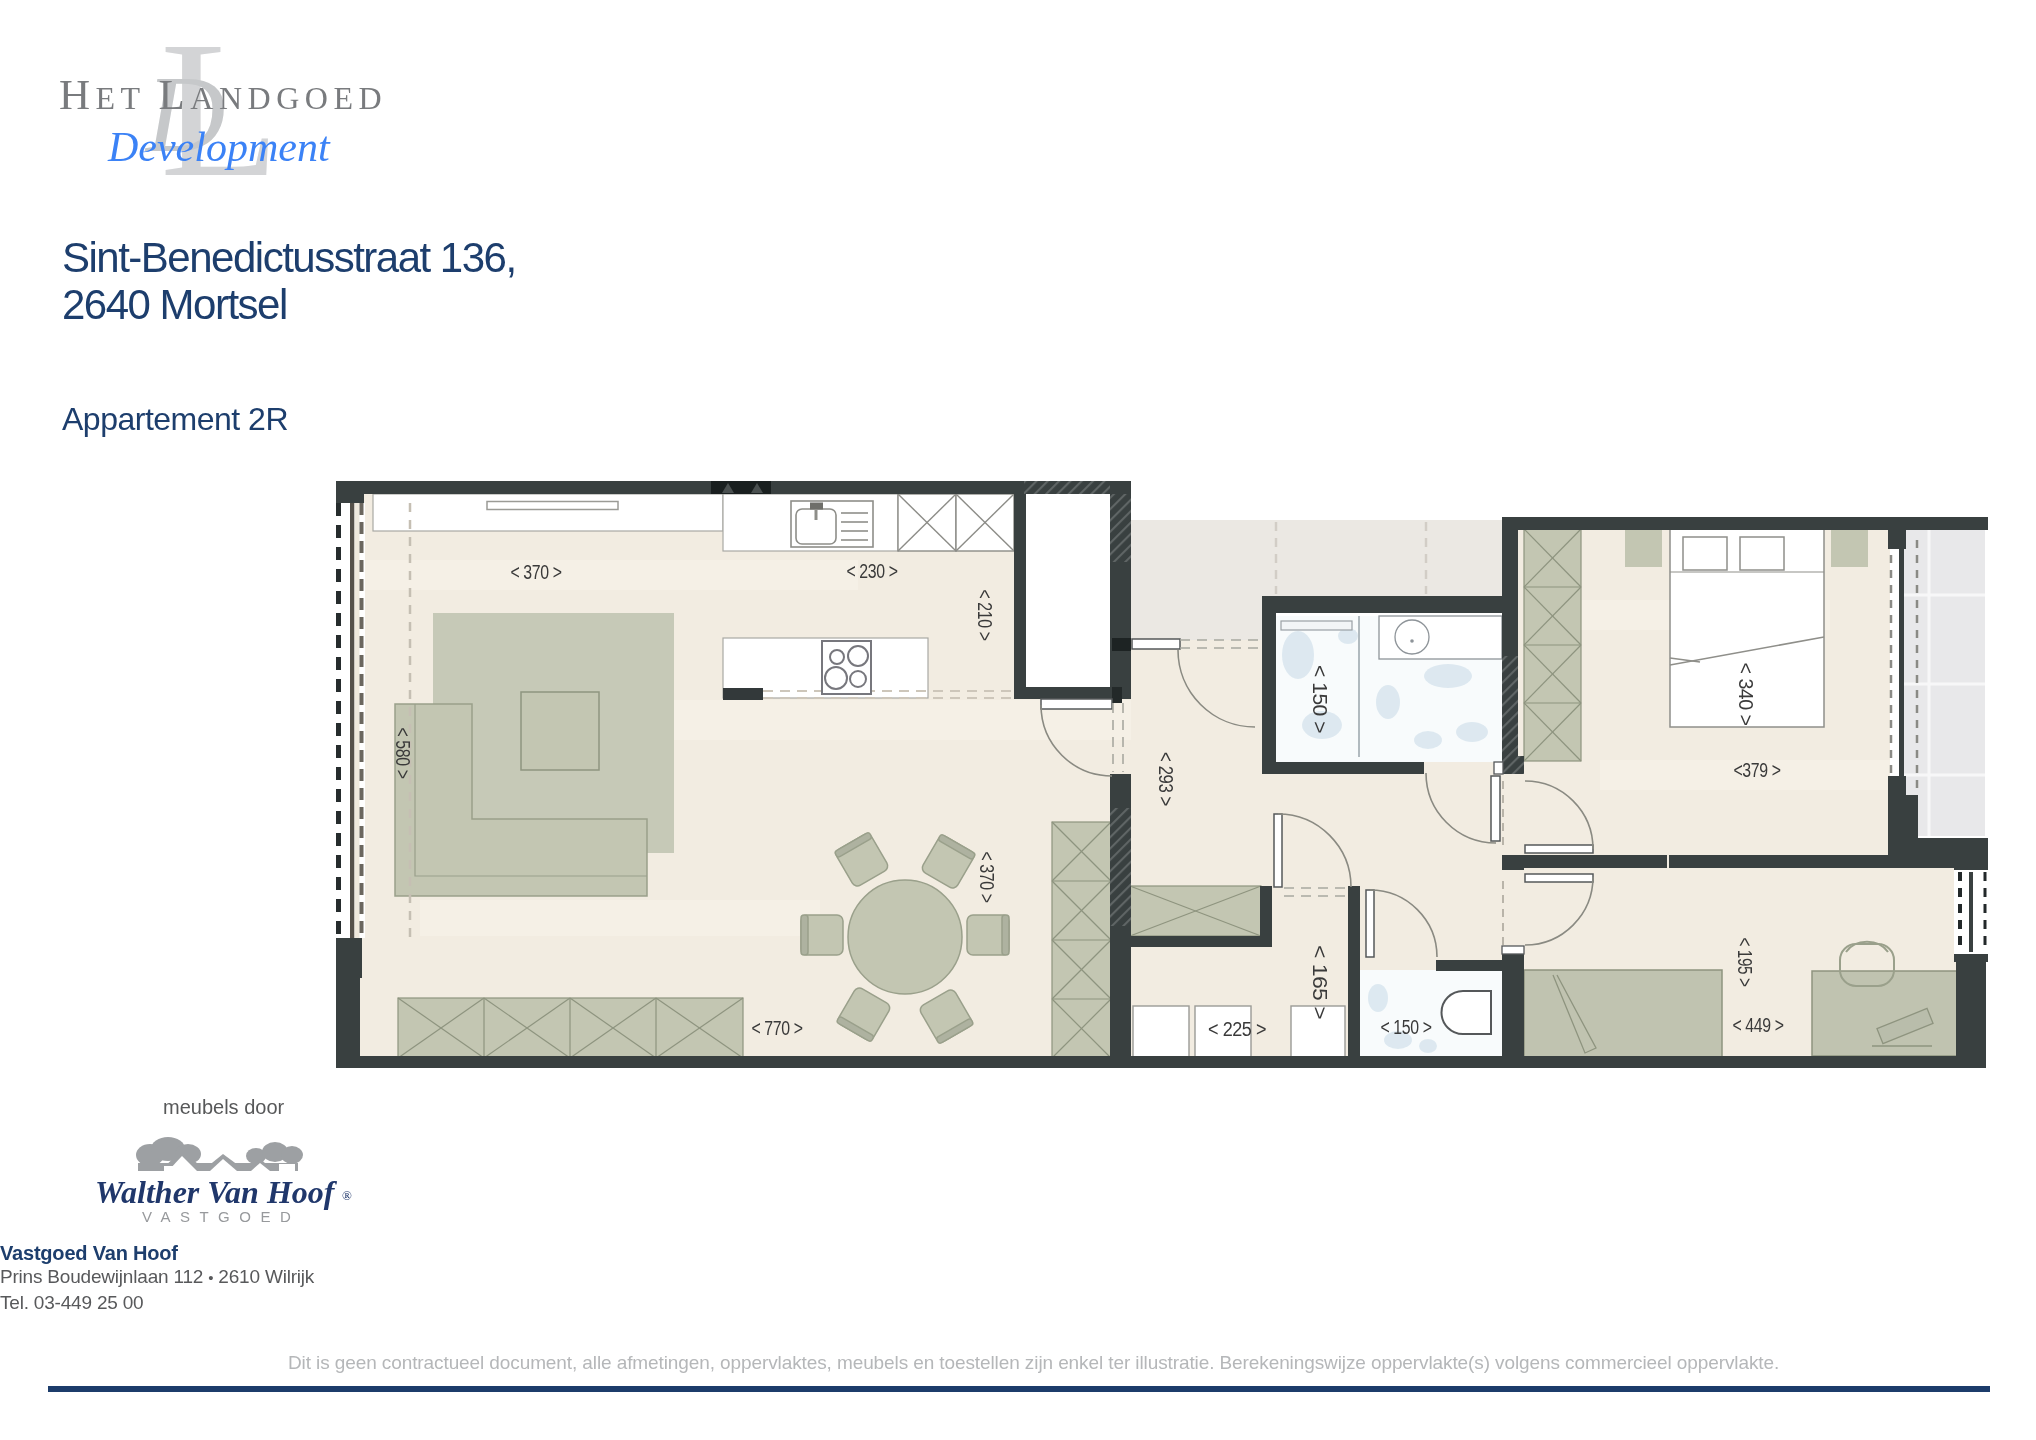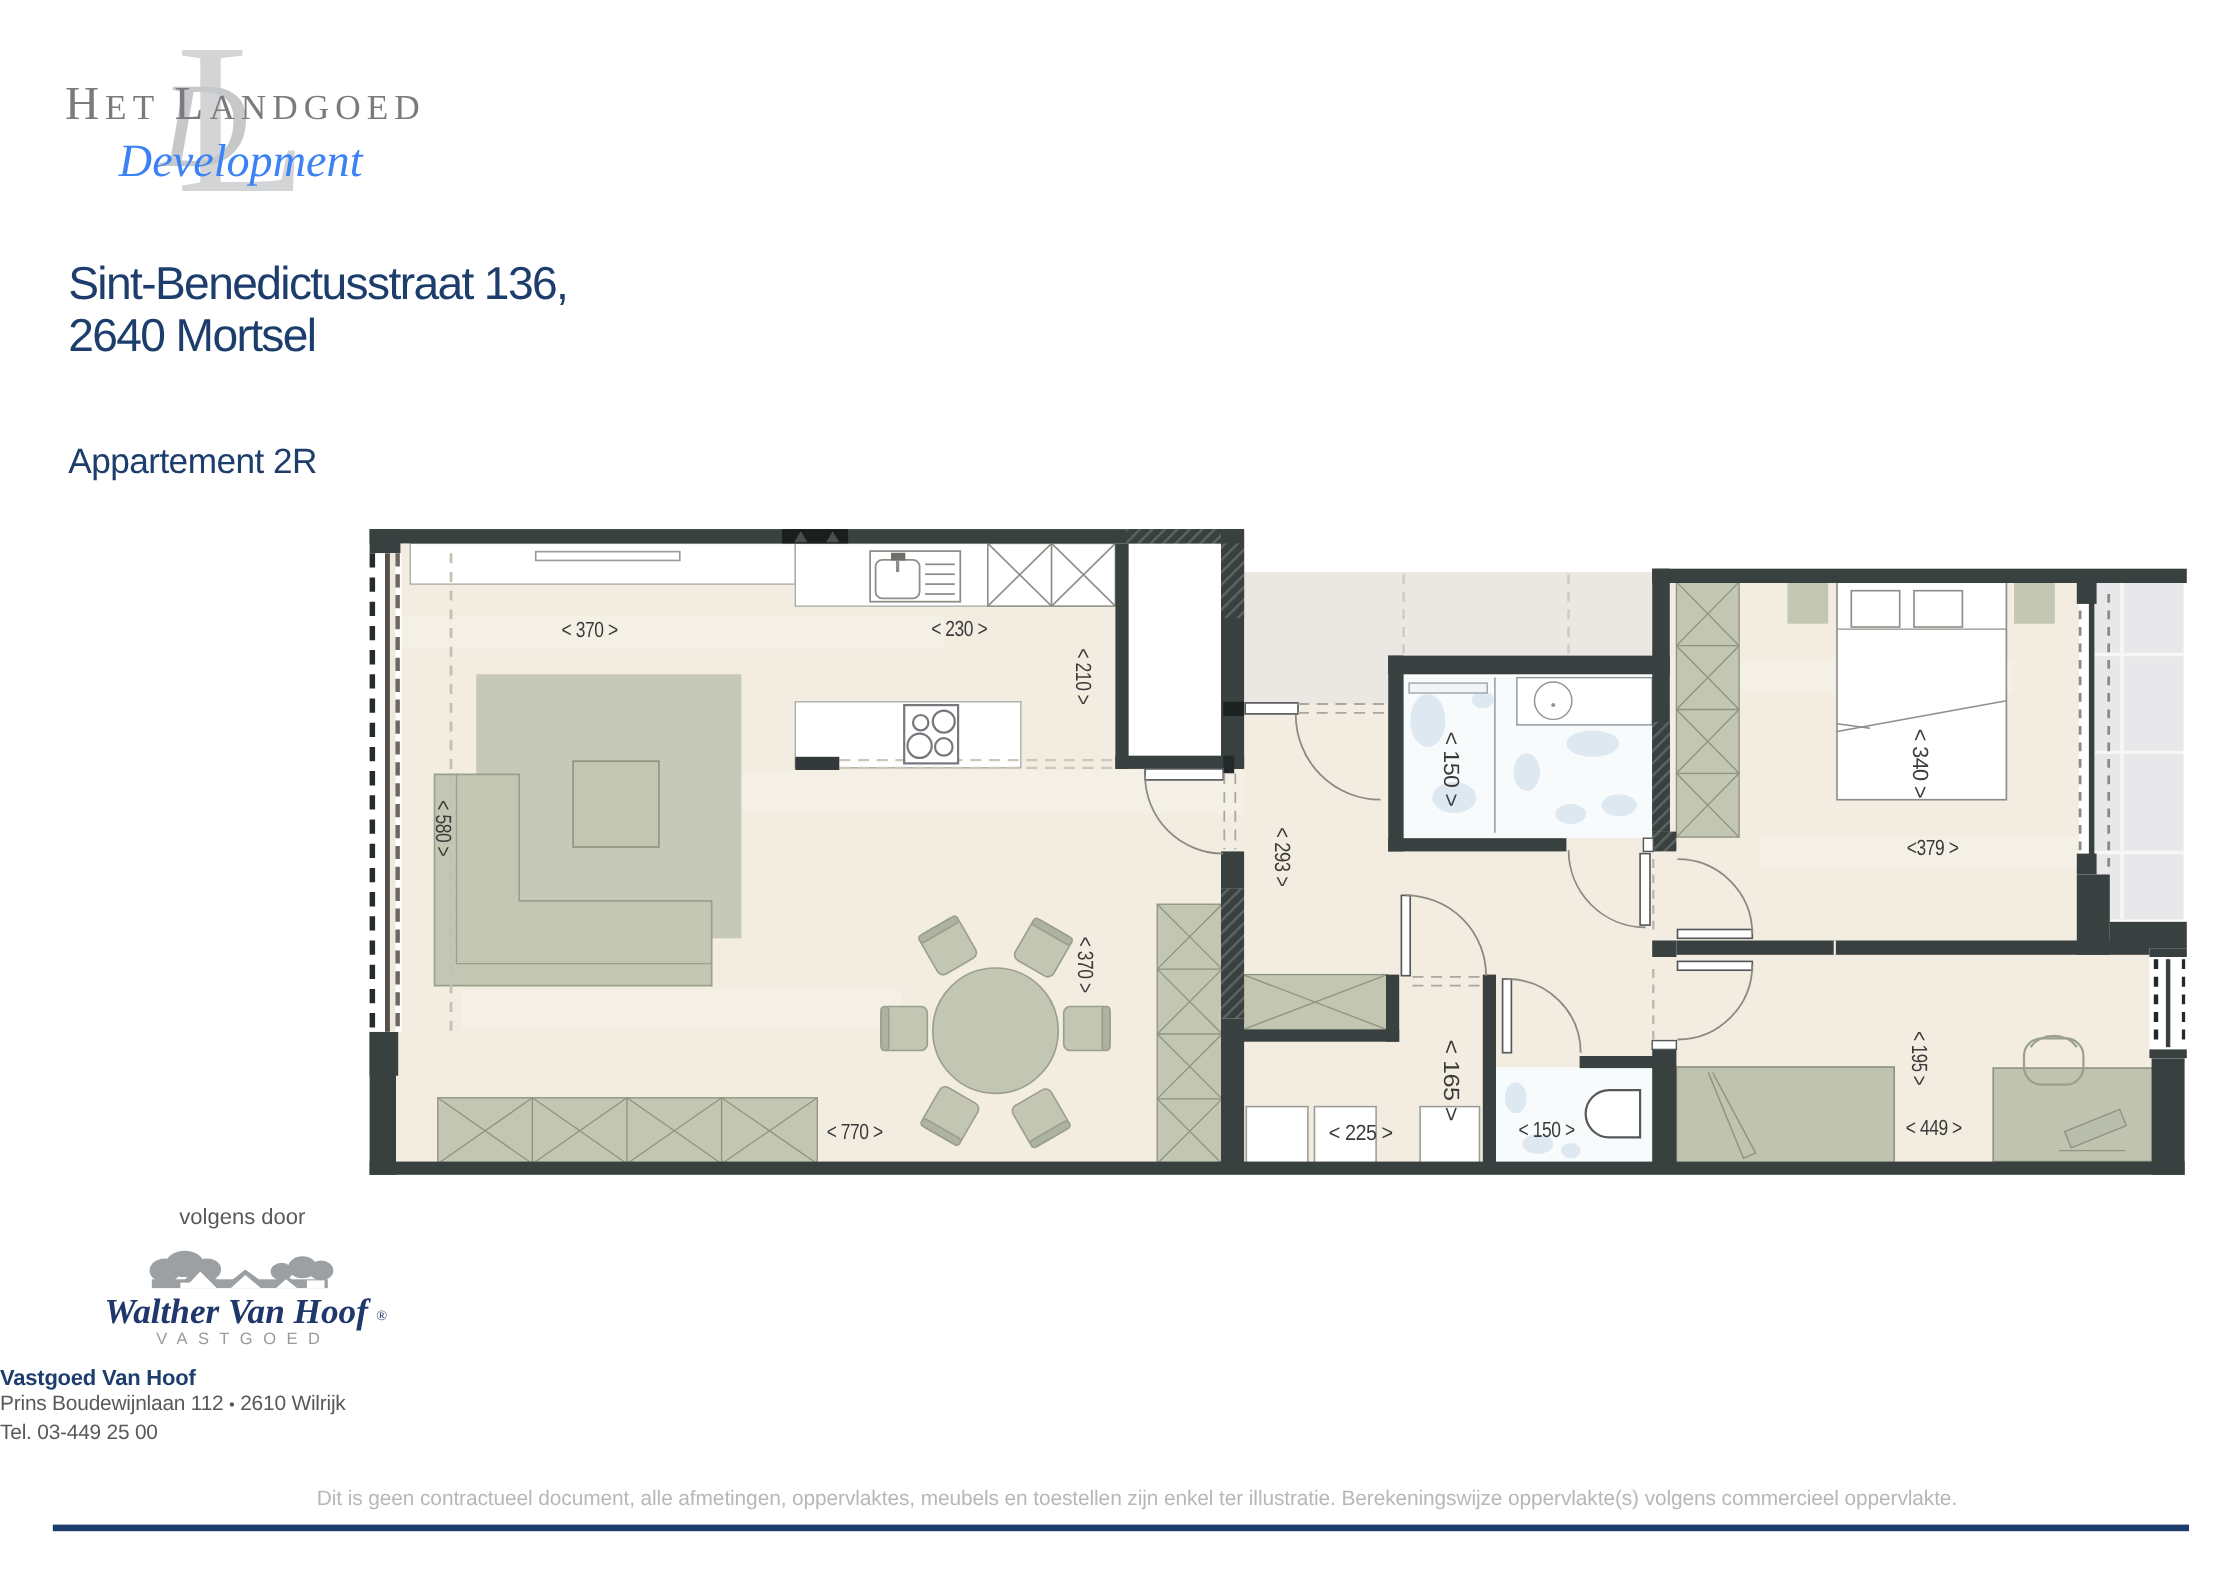--- a/index.html
+++ b/index.html
@@ -22,21 +22,21 @@
     </div>
 
     <div class="abs" style="left:108px;top:123px;font-family:Liberation Serif, serif;font-style:italic;font-size:42px;color:#3b82f6;">Development</div>
   </div>
 
   <div class="abs" style="left:62px;top:234px;font-size:42px;line-height:47px;color:#1d3e6d;letter-spacing:-1.5px;">Sint-Benedictusstraat 136,<br>2640 Mortsel</div>
 
   <div class="abs" style="left:62px;top:401px;font-size:32px;color:#1d3e6d;letter-spacing:-0.5px;">Appartement 2R</div>
 
 
-  <div class="abs" style="left:163px;top:1096px;font-size:20px;color:#575859;">volgens door</div>
+  <div class="abs" style="left:163px;top:1096px;font-size:20px;color:#575859;">meubels door</div>
 
   <div class="abs" id="wvh" style="left:60px;top:1130px;width:340px;height:100px;">
     <svg width="340" height="100" viewBox="0 0 340 100">
 
       <g fill="#9da0a3">
         <ellipse cx="90" cy="25" rx="14" ry="11"></ellipse>
         <ellipse cx="108" cy="19" rx="17" ry="12"></ellipse>
         <ellipse cx="128" cy="24" rx="13" ry="10"></ellipse>
         <ellipse cx="196" cy="26" rx="10" ry="8"></ellipse>
         <ellipse cx="215" cy="22" rx="13" ry="10"></ellipse>

